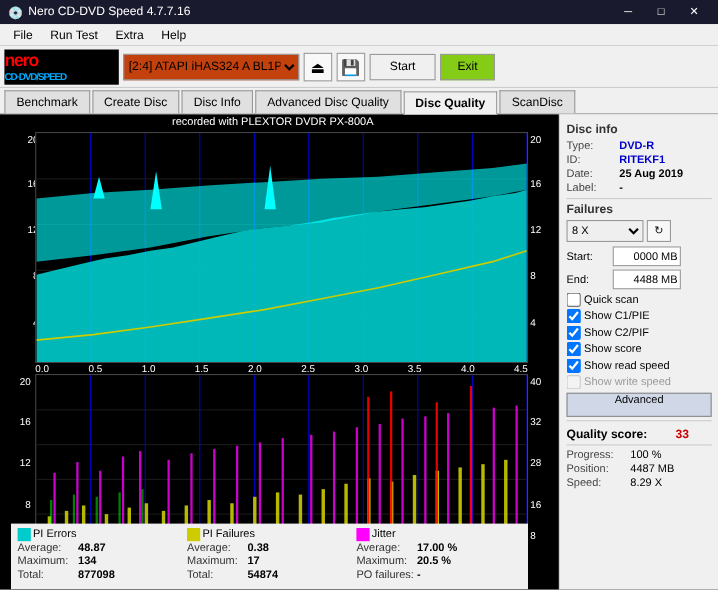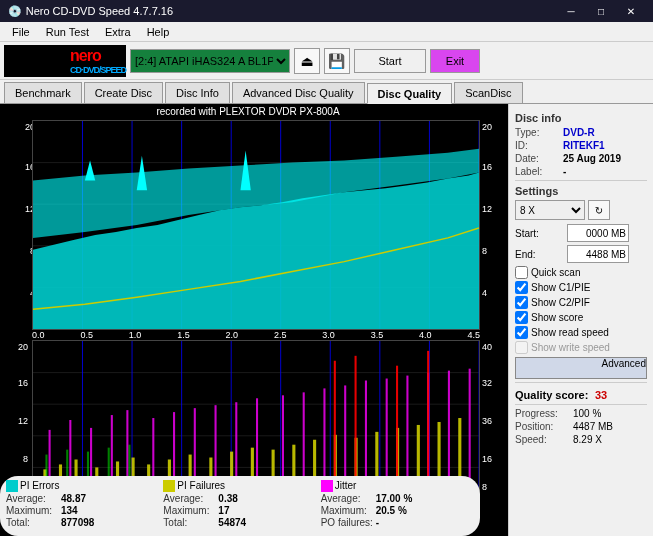--- a/index.html
+++ b/index.html
@@ -10,27 +10,27 @@
     .titlebar-title { display: flex; align-items: center; gap: 4px; }
     .titlebar-controls { display: flex; gap: 2px; }
     .titlebar-btn { width: 28px; height: 18px; display: flex; align-items: center; justify-content: center; cursor: pointer; font-size: 10px; color: white; background: transparent; border: none; }
 
     
     .menubar { background: #f0f0f0; height: 20px; display: flex; align-items: center; padding: 0 4px; border-bottom: 1px solid #ccc; }
     .menubar-item { padding: 2px 8px; font-size: 11px; cursor: pointer; }
 
     
     .toolbar { background: #f0f0f0; height: 38px; display: flex; align-items: center; padding: 2px 4px; gap: 4px; border-bottom: 1px solid #ccc; }
-    .logo-area { width: 122px; height: 32px; background: black; display: flex; align-items: center; justify-content: flex-end; color: white; font-size: 14px; font-weight: bold; letter-spacing: -1px; }
+    .logo-area { width: 104px; height: 32px; background: black; display: flex; align-items: center; justify-content: flex-start; color: white; font-size: 14px; font-weight: bold; letter-spacing: -1px; }
     .logo-nero { color: red; font-size: 16px; font-weight: bold; }
     .logo-sub { color: #00aaff; font-size: 9px; display: block; }
-    .drive-select { width: 160px; height: 24px; font-size: 11px; border: 1px solid #999; background: #15803d; }
+    .drive-select { width: 160px; height: 24px; font-size: 11px; border: 1px solid #999; background: #c2410c; }
     .toolbar-btn-icon { width: 26px; height: 26px; border: 1px solid #999; background: #f8f8f8; display: flex; align-items: center; justify-content: center; cursor: pointer; font-size: 14px; }
-    .btn-start { width: 72px; height: 24px; background: #f0f0f0; border: 1px solid #999; cursor: pointer; font-size: 11px; }
-    .btn-exit { width: 50px; height: 24px; background: #d946ef; border: 1px solid #999; cursor: pointer; font-size: 11px; }
+    .btn-start { width: 60px; height: 24px; background: #f0f0f0; border: 1px solid #999; cursor: pointer; font-size: 11px; }
+    .btn-exit { width: 50px; height: 24px; background: #84cc16; border: 1px solid #999; cursor: pointer; font-size: 11px; }
 
     
     .tabs { background: #f0f0f0; height: 24px; display: flex; align-items: flex-end; padding: 0 4px; border-bottom: 1px solid #999; }
     .tab { padding: 3px 10px; border: 1px solid #999; border-bottom: none; background: #e0e0e0; cursor: pointer; font-size: 11px; margin-right: 2px; height: 21px; display: flex; align-items: center; }
     .tab.active { background: #f0f0f0; border-bottom: 1px solid #f0f0f0; font-weight: bold; margin-bottom: -1px; z-index: 1; }
 
     
     .main { display: flex; height: calc(536px - 22px - 20px - 38px - 24px); }
 
     
@@ -46,46 +46,46 @@
     .y-axis-top-right { position: absolute; top: 16px; right: 0; width: 28px; height: 210px; }
     .y-axis-bottom { position: absolute; top: 236px; left: 0; width: 32px; height: 160px; }
     .y-axis-bottom-right { position: absolute; top: 236px; right: 0; width: 28px; height: 160px; }
     .y-label { position: absolute; color: white; font-size: 9px; text-align: right; width: 28px; }
     .y-label-r { position: absolute; color: white; font-size: 9px; text-align: left; width: 24px; left: 2px; }
 
     .x-axis-top { position: absolute; top: 226px; left: 32px; right: 28px; height: 14px; display: flex; justify-content: space-between; color: white; font-size: 9px; }
     .x-axis-bottom { position: absolute; top: 396px; left: 32px; right: 28px; height: 14px; display: flex; justify-content: space-between; color: white; font-size: 9px; }
 
     
-    .legend { position: absolute; bottom: 0; left: 0; right: 28px; height: 60px; background: #f0f0f0; display: flex; padding: 2px 4px; border-radius: 18px; }
+    .legend { position: absolute; bottom: 0; left: 10px; right: 28px; height: 60px; background: #f0f0f0; display: flex; padding: 2px 4px; }
     .legend-item { flex: 1; padding: 2px; }
     .legend-color { display: inline-block; width: 12px; height: 12px; vertical-align: middle; margin-right: 2px; }
     .legend-row { display: flex; font-size: 10px; margin-bottom: 1px; }
     .legend-key { width: 55px; color: #333; }
     .legend-val { color: #000; font-weight: bold; }
 
     
     .right-panel { width: 145px; background: #f0f0f0; border-left: 1px solid #ccc; padding: 4px 6px; overflow-y: auto; }
     .section-title { font-size: 11px; color: #333; font-weight: bold; margin-bottom: 3px; margin-top: 4px; }
     .info-row { display: flex; font-size: 10px; margin-bottom: 2px; }
     .info-key { width: 48px; color: #444; }
     .info-val { color: #0000cc; font-weight: bold; }
     .info-val.black { color: #000; }
     .settings-row { display: flex; align-items: center; gap: 3px; margin-bottom: 4px; }
     .speed-select { width: 70px; height: 20px; font-size: 10px; border: 1px solid #999; }
     .refresh-btn { width: 22px; height: 20px; border: 1px solid #999; background: #f8f8f8; display: flex; align-items: center; justify-content: center; cursor: pointer; font-size: 10px; }
     .mb-input { width: 62px; height: 18px; font-size: 10px; border: 1px solid #999; background: white; text-align: right; padding-right: 2px; }
-    .mb-row { display: flex; align-items: center; gap: 16px; margin-bottom: 3px; font-size: 10px; }
+    .mb-row { display: flex; align-items: center; gap: 6px; margin-bottom: 3px; font-size: 10px; }
     .mb-label { width: 36px; }
     .checkbox-row { display: flex; align-items: center; gap: 3px; font-size: 10px; margin-bottom: 2px; }
     .checkbox-row input { margin: 0; }
-    .advanced-btn { width: 100%; height: 22px; background: #d0d8e8; border: 1px solid #888; cursor: pointer; font-size: 10px; margin-top: 3px; text-align: right; }
+    .advanced-btn { width: 100%; height: 22px; background: #d0d8e8; border: 1px solid #888; cursor: pointer; font-size: 10px; margin-top: 3px; text-align: center; }
     .quality-row { display: flex; font-size: 11px; margin-top: 6px; font-weight: bold; }
     .quality-key { width: 80px; }
-    .quality-val { color: #c00; }
+    .quality-val { color: #c00; margin-left: 19px; }
     .progress-row { display: flex; font-size: 10px; margin-bottom: 2px; }
     .progress-key { width: 58px; color: #444; }
     .progress-val { color: #000; }
     .divider { height: 1px; background: #ccc; margin: 3px 0; }
   </style>
 </head>
 <body>
 
 <div class="titlebar">
   <div class="titlebar-title">
@@ -264,21 +264,21 @@
     <div class="y-axis-bottom">
       <span class="y-label" style="top:2px;">20</span>
       <span class="y-label" style="top:38px;">16</span>
       <span class="y-label" style="top:76px;">12</span>
       <span class="y-label" style="top:114px;">8</span>
       <span class="y-label" style="top:142px;">4</span>
     </div>
     <div class="y-axis-bottom-right">
       <span class="y-label-r" style="top:2px;">40</span>
       <span class="y-label-r" style="top:38px;">32</span>
-      <span class="y-label-r" style="top:76px;">36</span>
+      <span class="y-label-r" style="top:76px;">28</span>
       <span class="y-label-r" style="top:114px;">16</span>
       <span class="y-label-r" style="top:142px;">8</span>
     </div>
 
     <div class="x-axis-top">
       <span>0.0</span>
       <span>0.5</span>
       <span>1.0</span>
       <span>1.5</span>
       <span>2.0</span>
@@ -375,21 +375,21 @@
     </div>
     <div class="info-row">
       <span class="info-key">Date:</span>
       <span class="info-val black">25 Aug 2019</span>
     </div>
     <div class="info-row">
       <span class="info-key">Label:</span>
       <span class="info-val black">-</span>
     </div>
     <div class="divider"></div>
-    <div class="section-title">Settings</div>
+    <div class="section-title">Failures</div>
     <div class="settings-row">
       <select class="speed-select"><option selected="">8 X</option><option>4 X</option><option>2 X</option><option>MAX</option></select>
       <div class="refresh-btn">↻</div>
     </div>
     <div class="mb-row">
       <span class="mb-label">Start:</span>
       <input class="mb-input" type="text" value="0000 MB" style="">
     </div>
     <div class="mb-row">
       <span class="mb-label">End:</span>

